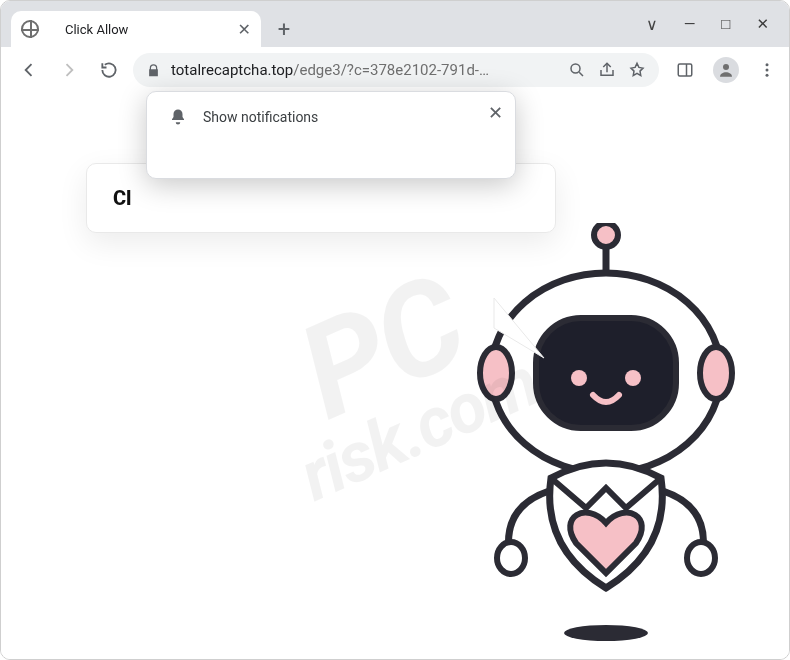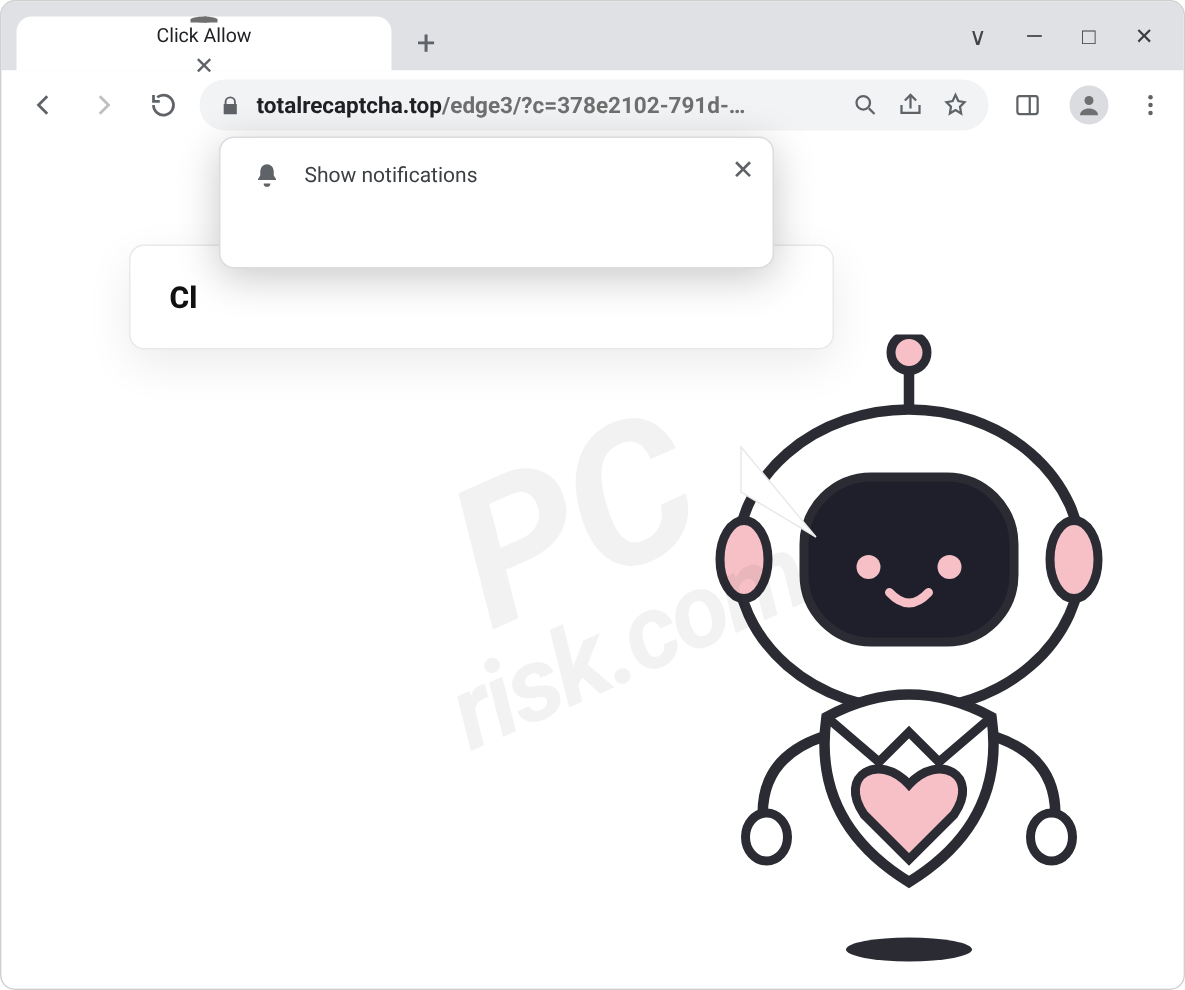--- a/index.html
+++ b/index.html
@@ -25,22 +25,21 @@
   background: #dfe1e5;
   padding-left: 10px;
 }
 .tab {
   display: flex; align-items: center;
   background: #fff;
   height: 36px; margin-top: 10px;
   padding: 0 10px;
   border-top-left-radius: 10px; border-top-right-radius: 10px;
   min-width: 250px;
-  gap: 2px;
-  flex-direction: column;
+  gap: 26px;
 }
 .tab .favicon {
   width: 18px; height: 18px;
   border-radius: 50%;
   border: 2px solid #6f6f6f;
   position: relative;
 }
 .tab .favicon::before {
   content: "";
   position: absolute; inset: 3px;
@@ -57,21 +56,21 @@
   display:flex; align-items:center; justify-content:center;
   color:#5f6368; font-size:22px; border-radius:50%;
 }
 .titlebar-spacer { flex:1; }
 .win-controls { display:flex; align-items:center; gap:26px; padding-right:20px; color:#3c3c3c; }
 .win-controls .chev { font-size:16px; color:#444; }
 .win-controls .ctl { font-size:15px; }
 
 .toolbar {
   height: 46px; display:flex; align-items:center; gap:8px;
-  padding: 0 12px; background:#fff;font-weight:bold;
+  padding: 0 12px; background:#fff;
 }
 .nav-btn {
   width:32px; height:32px; display:flex; align-items:center; justify-content:center;
   color:#5f6368; border-radius:50%;
 }
 .nav-btn.disabled { color:#bfbfbf; }
 .urlbox {
   flex:1; height:34px; background:#f1f3f4; border-radius:17px;
   display:flex; align-items:center; padding:0 12px; gap:10px;
   color:#202124; font-size:15px;

